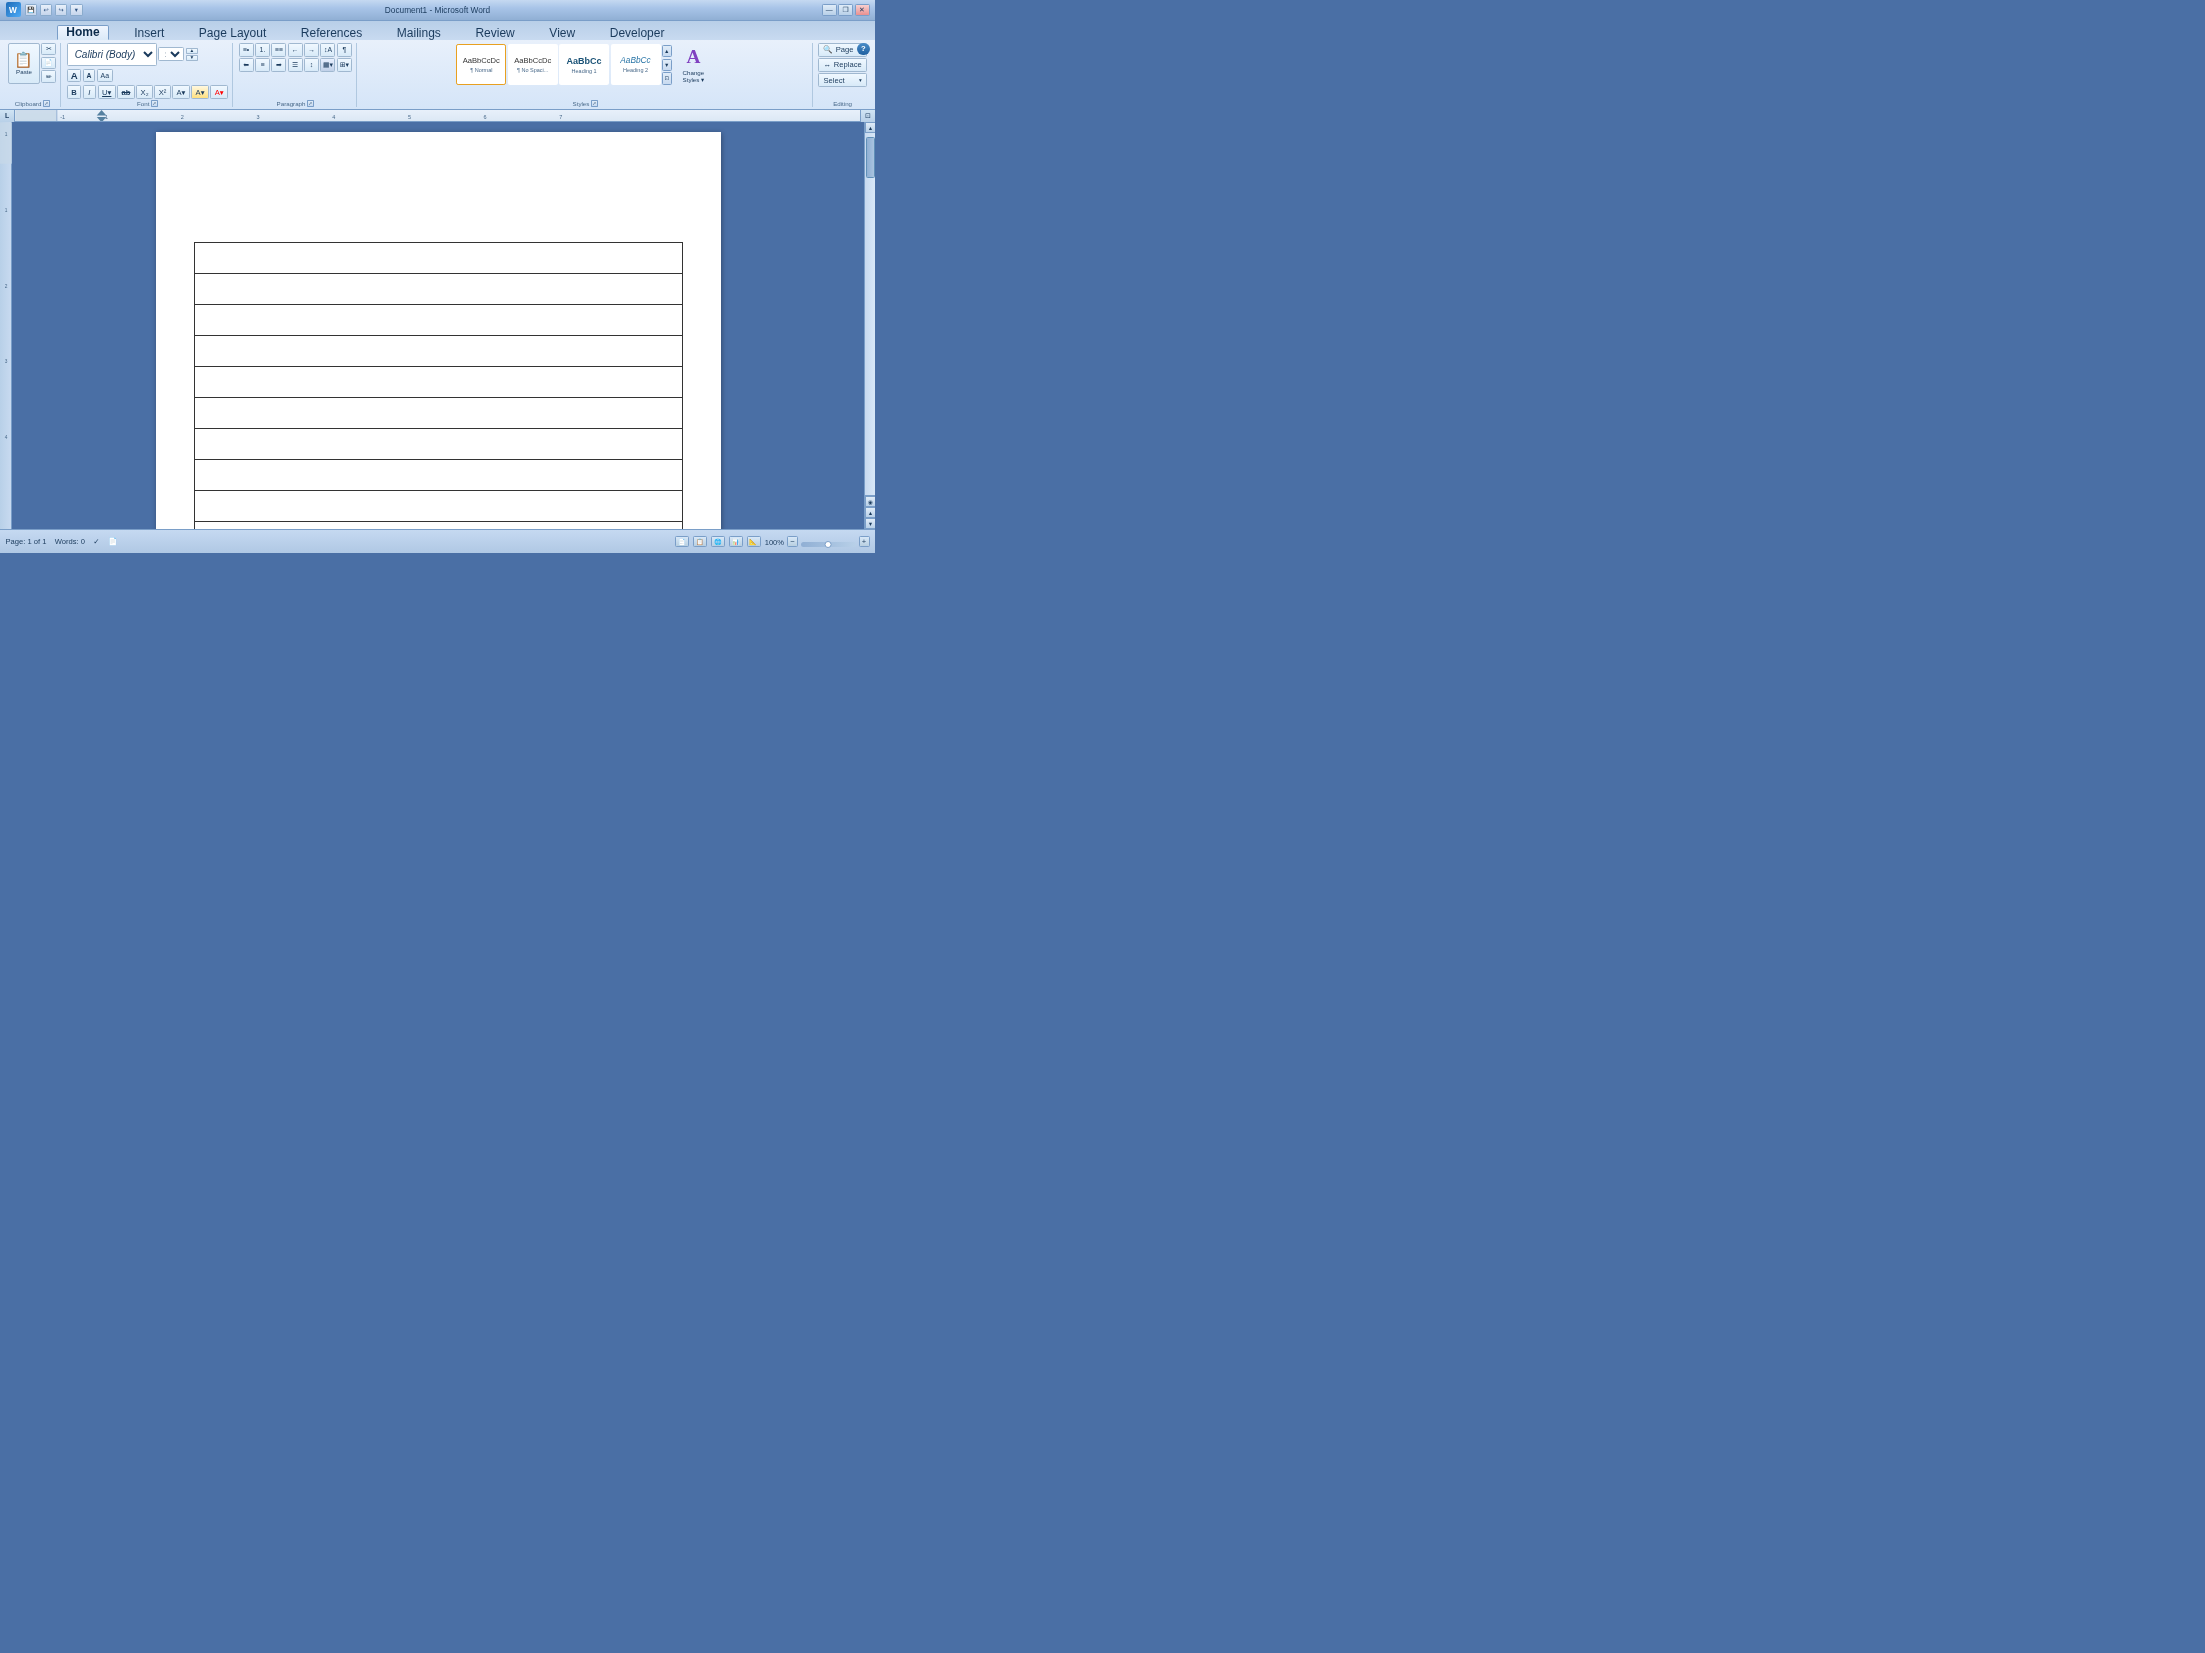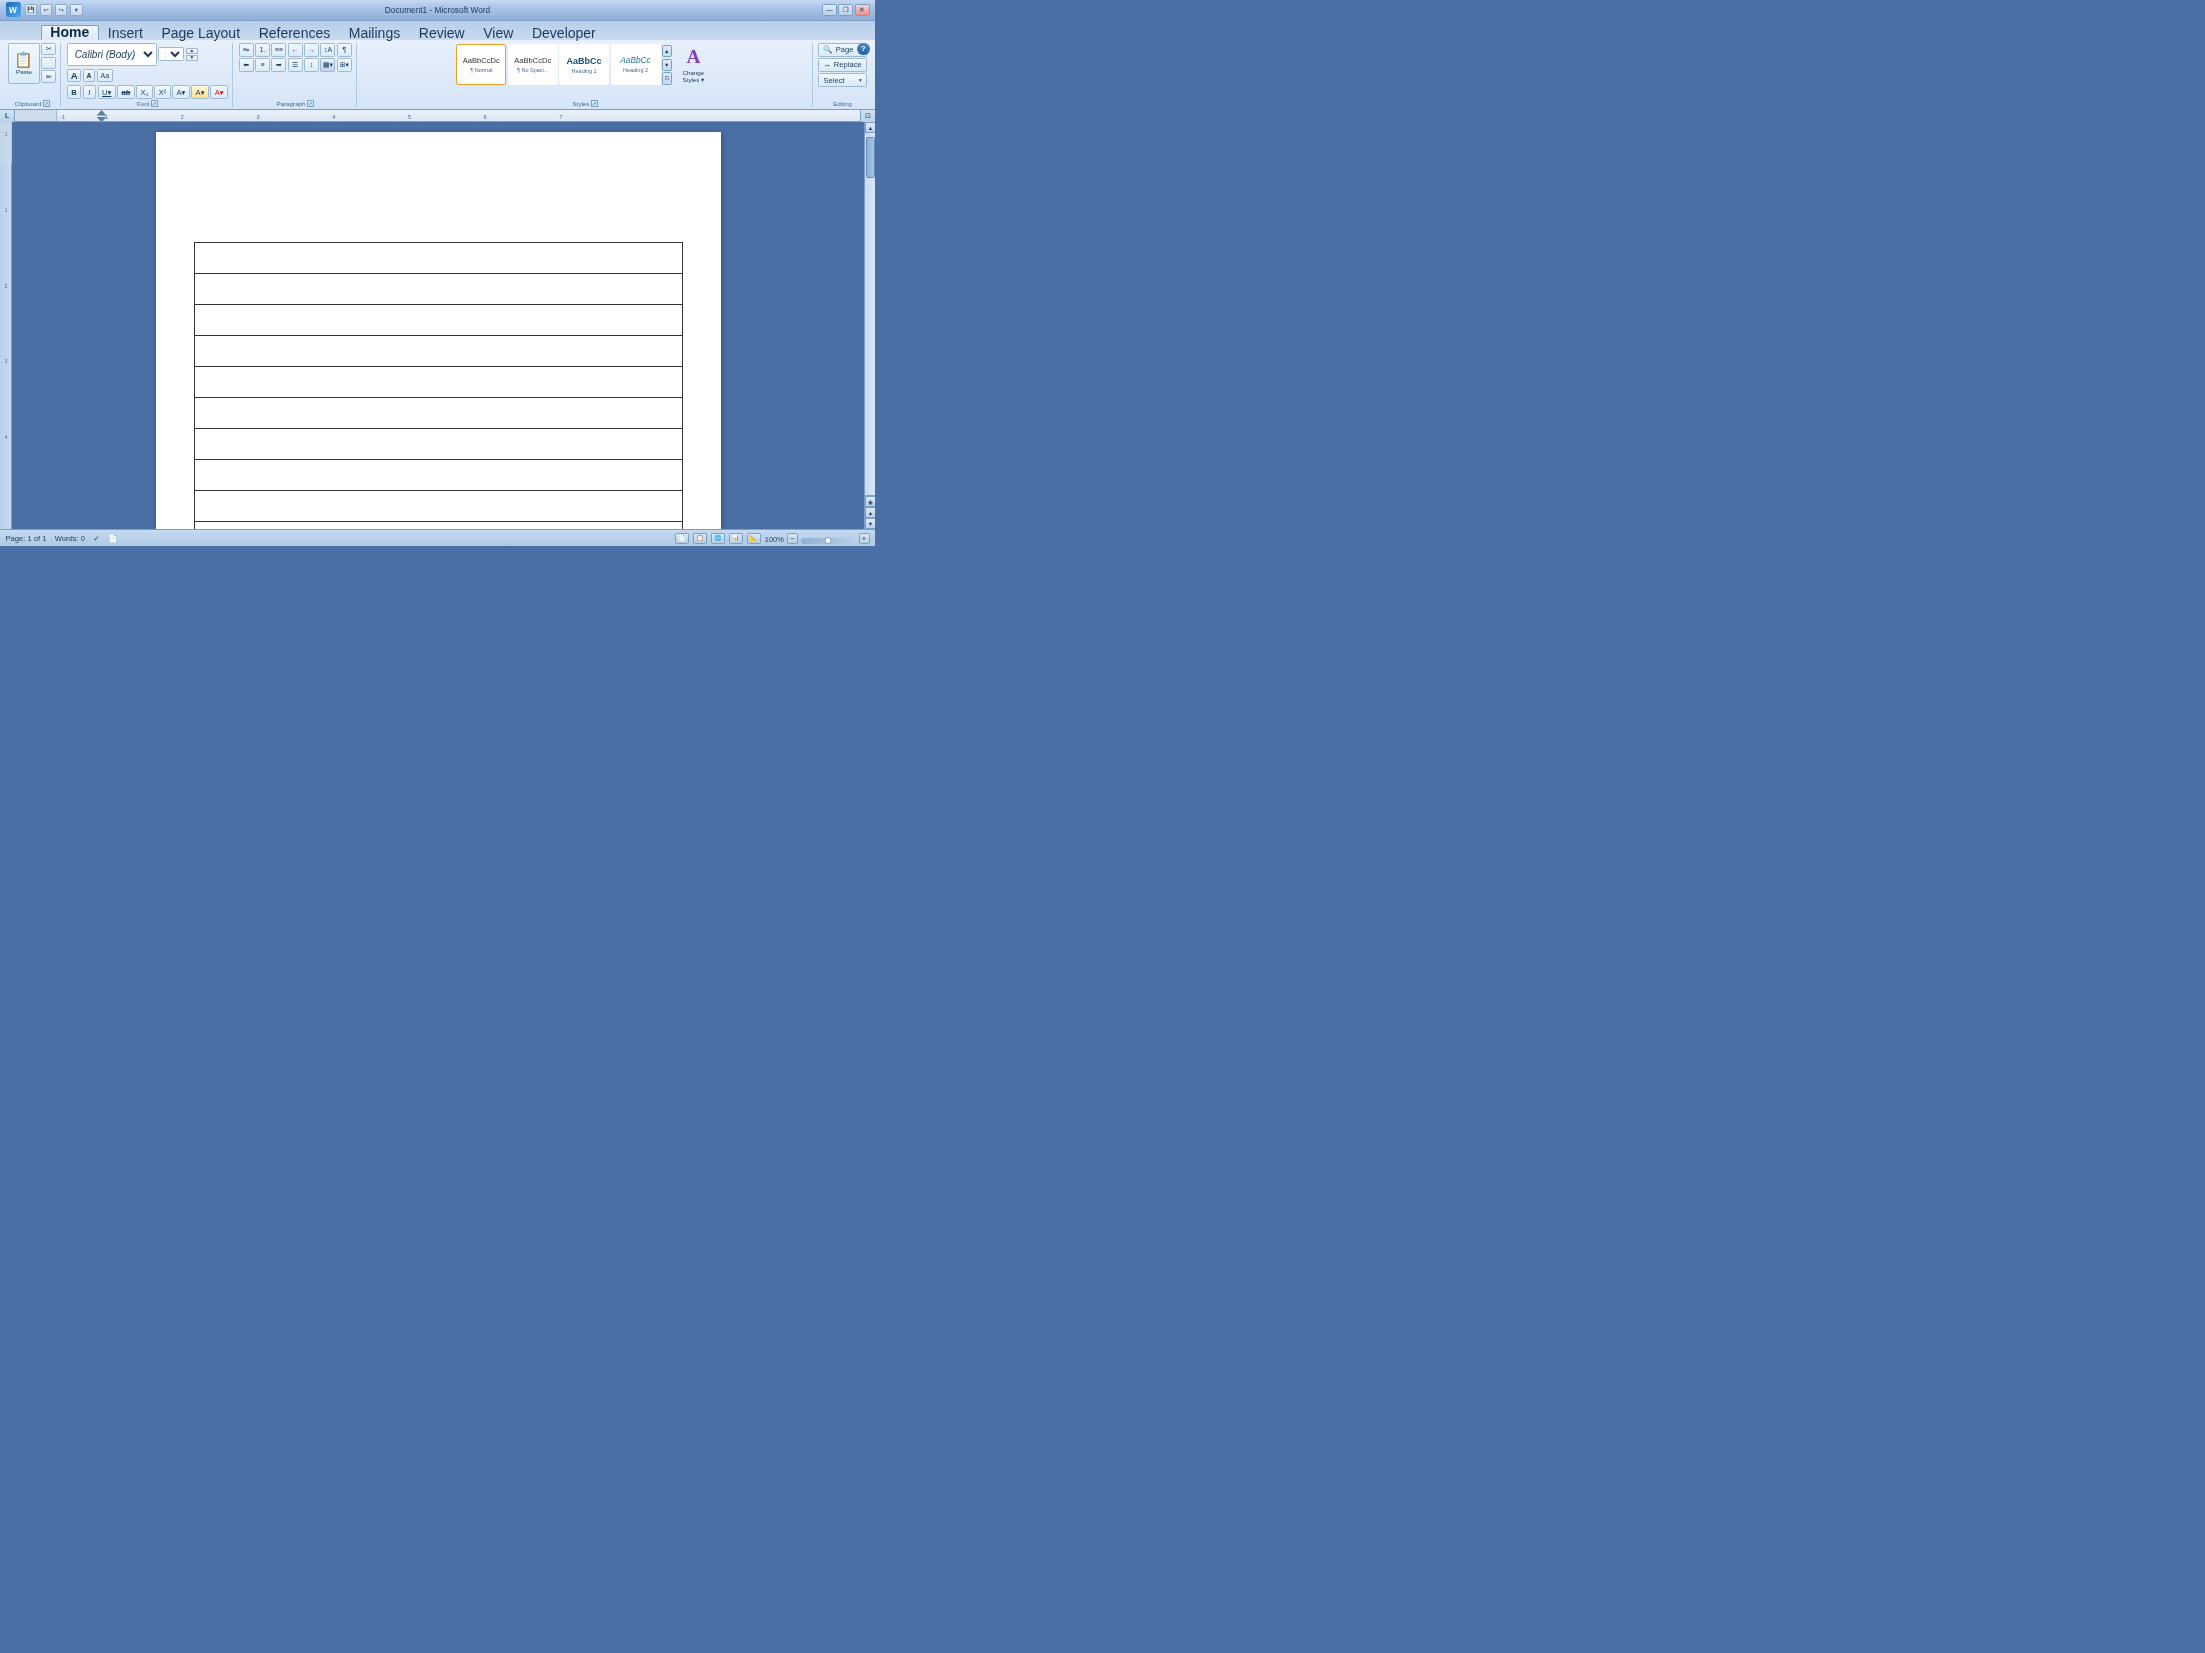--- a/index.html
+++ b/index.html
@@ -56,28 +56,28 @@
     
     #tab-bar {
       display: flex;
       align-items: flex-end;
       padding: 0 41px;
       height: 19.3px;
       background: linear-gradient(to bottom, #b8cfe8, #c8daf0);
     }
     .ribbon-tab {
       padding: 2.8px 8.3px;
-      font-size: 14px;
+      font-size: 12px;
       color: #1a3a5c;
       cursor: pointer;
       border: 0.7px solid transparent;
       border-bottom: none;
       border-radius: 2.1px 2.1px 0 0;
       height: 15px;
-      display: flex; align-items: center;
+      display: flex; align-items: center; margin-left: 16px;
     }
     .ribbon-tab.active {
       background: linear-gradient(to bottom, #f0f6ff, #dceaf8);
       border-color: #7a9ec8;
       border-bottom: 0.7px solid #dceaf8;
       font-weight: bold;
       color: #0a2a4a;
     }
 
     
@@ -393,21 +393,21 @@
     .scroll-bot-btn {
       width: 11px; height: 11px;
       background: linear-gradient(to bottom, #e0ecf8, #b8d0e8);
       border: 0.7px solid #7a9ec8;
       display: flex; align-items: center; justify-content: center;
       font-size: 5.5px; cursor: pointer; color: #1a3a5c;
     }
 
     
     #status-bar {
-      height: 17px;
+      height: 24px;
       background: linear-gradient(to bottom, #c5d9f1, #b0c8e4);
       border-top: 0.7px solid #7a9ec8;
       display: flex;
       align-items: center;
       justify-content: space-between;
       padding: 0 5.5px;
     }
     .status-left { display: flex; gap: 8.3px; align-items: center; }
     .status-item { font-size: 7.6px; color: #1a3a5c; }
     .status-right { display: flex; gap: 4.1px; align-items: center; }

